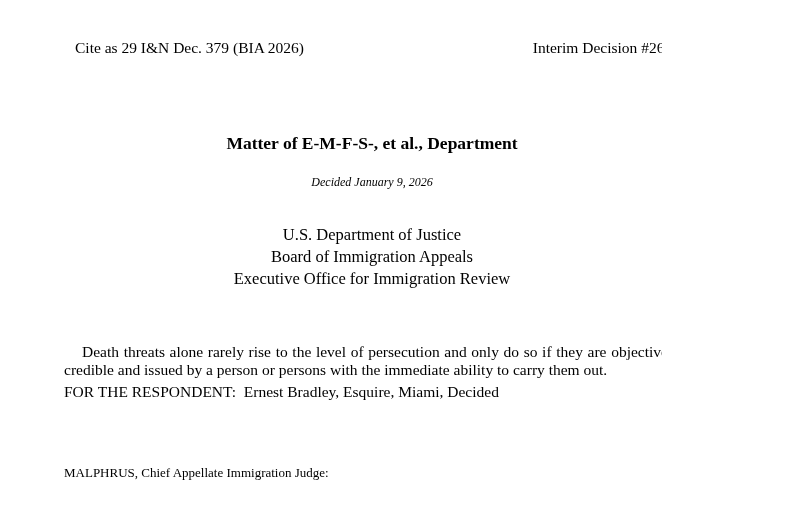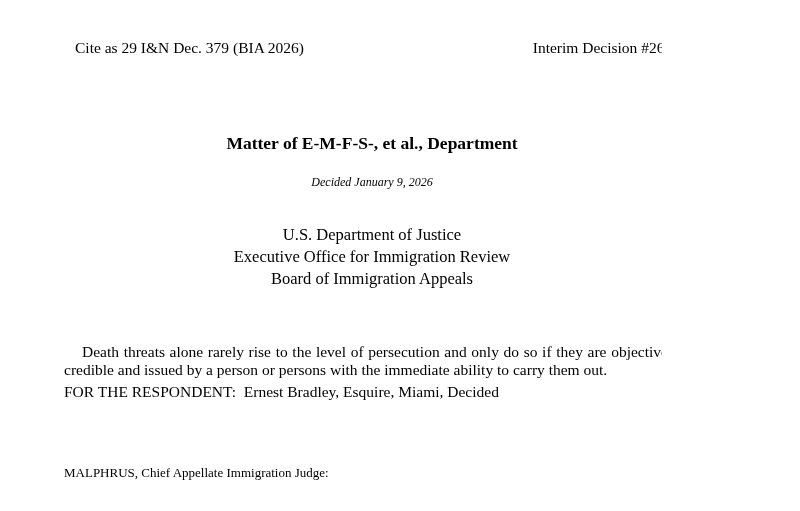--- a/index.html
+++ b/index.html
@@ -87,22 +87,22 @@
     <span class="cite">Cite as 29 I&amp;N Dec. 379 (BIA 2026)</span>
     <span class="interim">Interim Decision #2650</span>
   </div>
 
   <h1 class="block case-title">Matter of E-M-F-S-, et al., Department</h1>
 
   <div class="block decided-date">Decided January 9, 2026</div>
 
   <div class="block agency-block">
     <div>U.S. Department of Justice</div>
+    <div>Board of Immigration Appeals</div>
     <div>Executive Office for Immigration Review</div>
-    <div>Board of Immigration Appeals</div>
   </div>
 
   <p class="block headnote">Death threats alone rarely rise to the level of persecution and only do so if they are objectively credible and issued by a person or persons with the immediate ability to carry them out.</p>
 
   <div class="block for-respondent">FOR THE RESPONDENT:  Ernest Bradley, Esquire, Miami, Decided</div>
 
 
   <div class="block author-line">MALPHRUS, Chief Appellate Immigration Judge:</div>
 
 </div>

